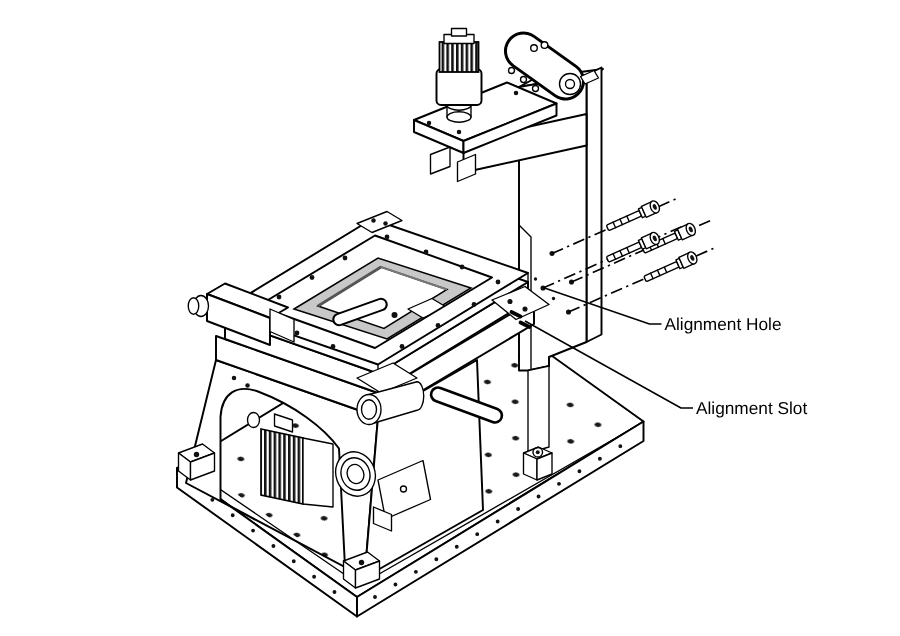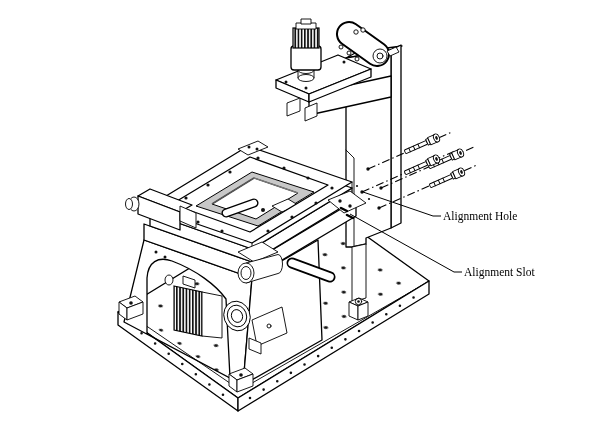--- a/index.html
+++ b/index.html
@@ -1,17 +1,17 @@
 <!DOCTYPE html>
 <html><head>
 <meta charset="utf-8">
 <style>
   html,body{margin:0;padding:0;background:#fff;}
   #page{position:relative;width:600px;height:424px;background:#fff;overflow:hidden;
-        font-family:Liberation Serif, serif;}
+        font-family:Liberation Sans, sans-serif;}
   svg{display:block;}
   .ln2{fill:none;stroke:#000;stroke-width:0.9;stroke-linejoin:round;stroke-linecap:round;}
   .wh{fill:#fff;stroke:#000;stroke-width:1.3;stroke-linejoin:round;}
   .wh2{fill:#fff;stroke:#000;stroke-width:0.9;stroke-linejoin:round;}
   .dot{fill:#111;stroke:none;}
   .lbl{font-size:11.5px;fill:#000;}
   .leader{fill:none;stroke:#000;stroke-width:1;stroke-linejoin:round;}
   .cline{fill:none;stroke:#000;stroke-width:1.1;stroke-dasharray:8 3 1.5 3;}
 </style>
 </head>

